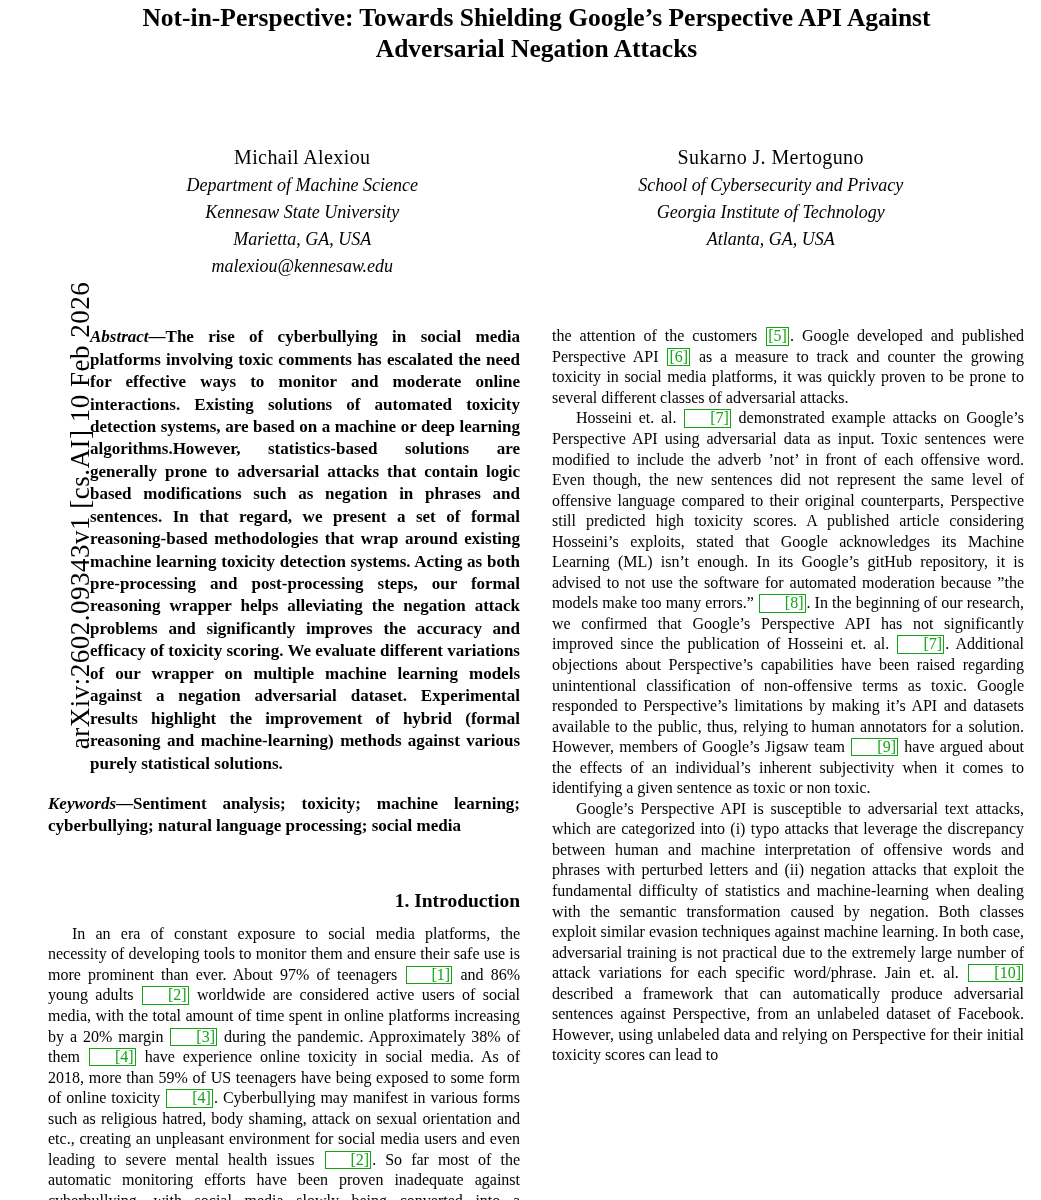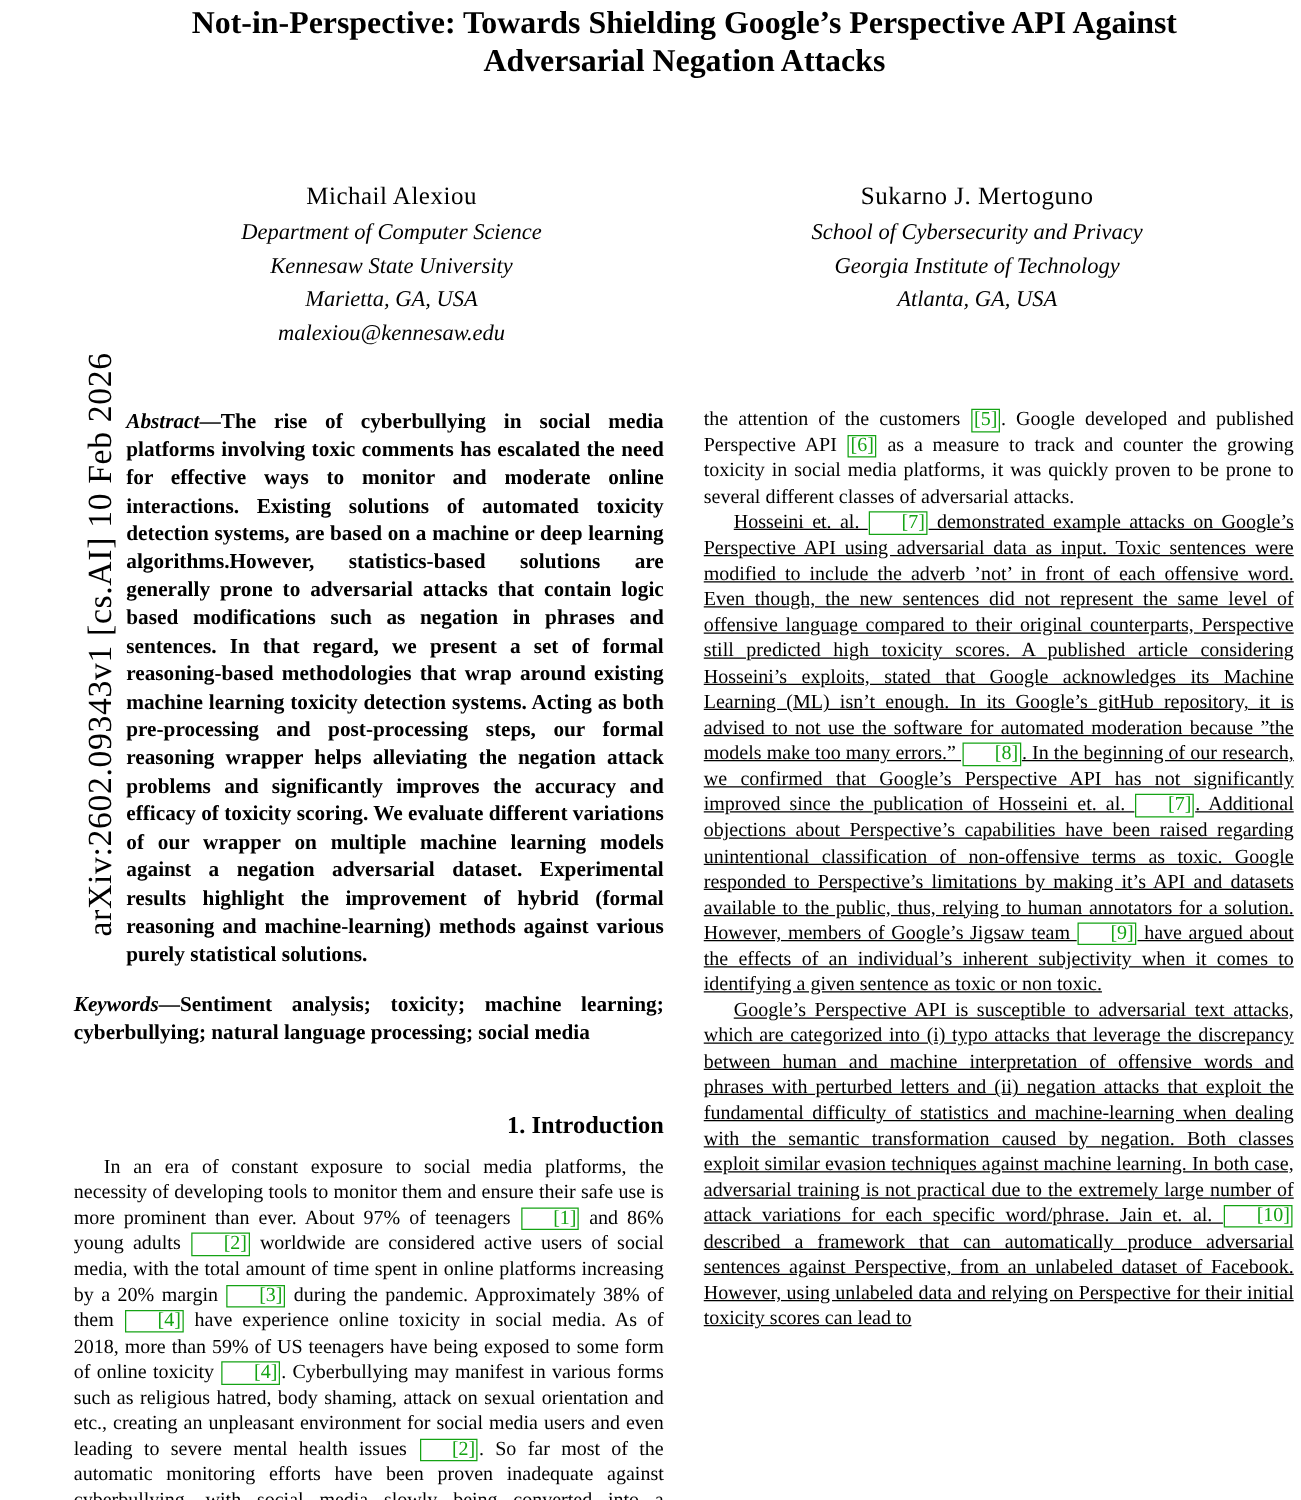--- a/index.html
+++ b/index.html
@@ -36,21 +36,21 @@
     position: absolute;
     left: 0;
     top: 0;
     width: 1041px;
     height: 1200px;
     padding: 0;
   }
 
   .content {
     position: absolute;
-    left: 59px;
+    left: 48px;
     top: 0;
     width: 977px;
     height: 996px;
   }
 
   .title {
     text-align: center;
     font-size: 25.5px;
     font-weight: bold;
     line-height: 1.22;
@@ -92,21 +92,20 @@
     margin: 0;
     text-align: justify;
     font-size: 16px;
     line-height: 1.285;
   }
   p.indent {
     text-indent: 24px;
   }
   p + p {
     margin-top: 0px;
-    text-decoration: underline;
   }
 
   .abstract {
     font-weight: bold;
     text-align: justify;
     font-size: 17px;
     line-height: 1.32;
     margin-left: 42px;
   }
   .abstract .lead {
@@ -147,21 +146,21 @@
 
   <div class="arxiv-stamp">arXiv:2602.09343v1  [cs.AI]  10 Feb 2026</div>
 
   <div class="content">
 
     <h1 class="title">Not-in-Perspective: Towards Shielding Google’s Perspective API Against Adversarial Negation Attacks</h1>
 
     <div class="authors">
       <div class="author-block">
         <div class="author-name">Michail Alexiou</div>
-        <div class="author-line">Department of Computer Science</div>
+        <div class="author-line">Department of Machine Science</div>
         <div class="author-line">Kennesaw State University</div>
         <div class="author-line">Marietta, GA, USA</div>
         <div class="author-line">malexiou@kennesaw.edu</div>
       </div>
       <div class="author-block">
         <div class="author-name">Sukarno J. Mertoguno</div>
         <div class="author-line">School of Cybersecurity and Privacy</div>
         <div class="author-line">Georgia Institute of Technology</div>
         <div class="author-line">Atlanta, GA, USA</div>
       </div>

